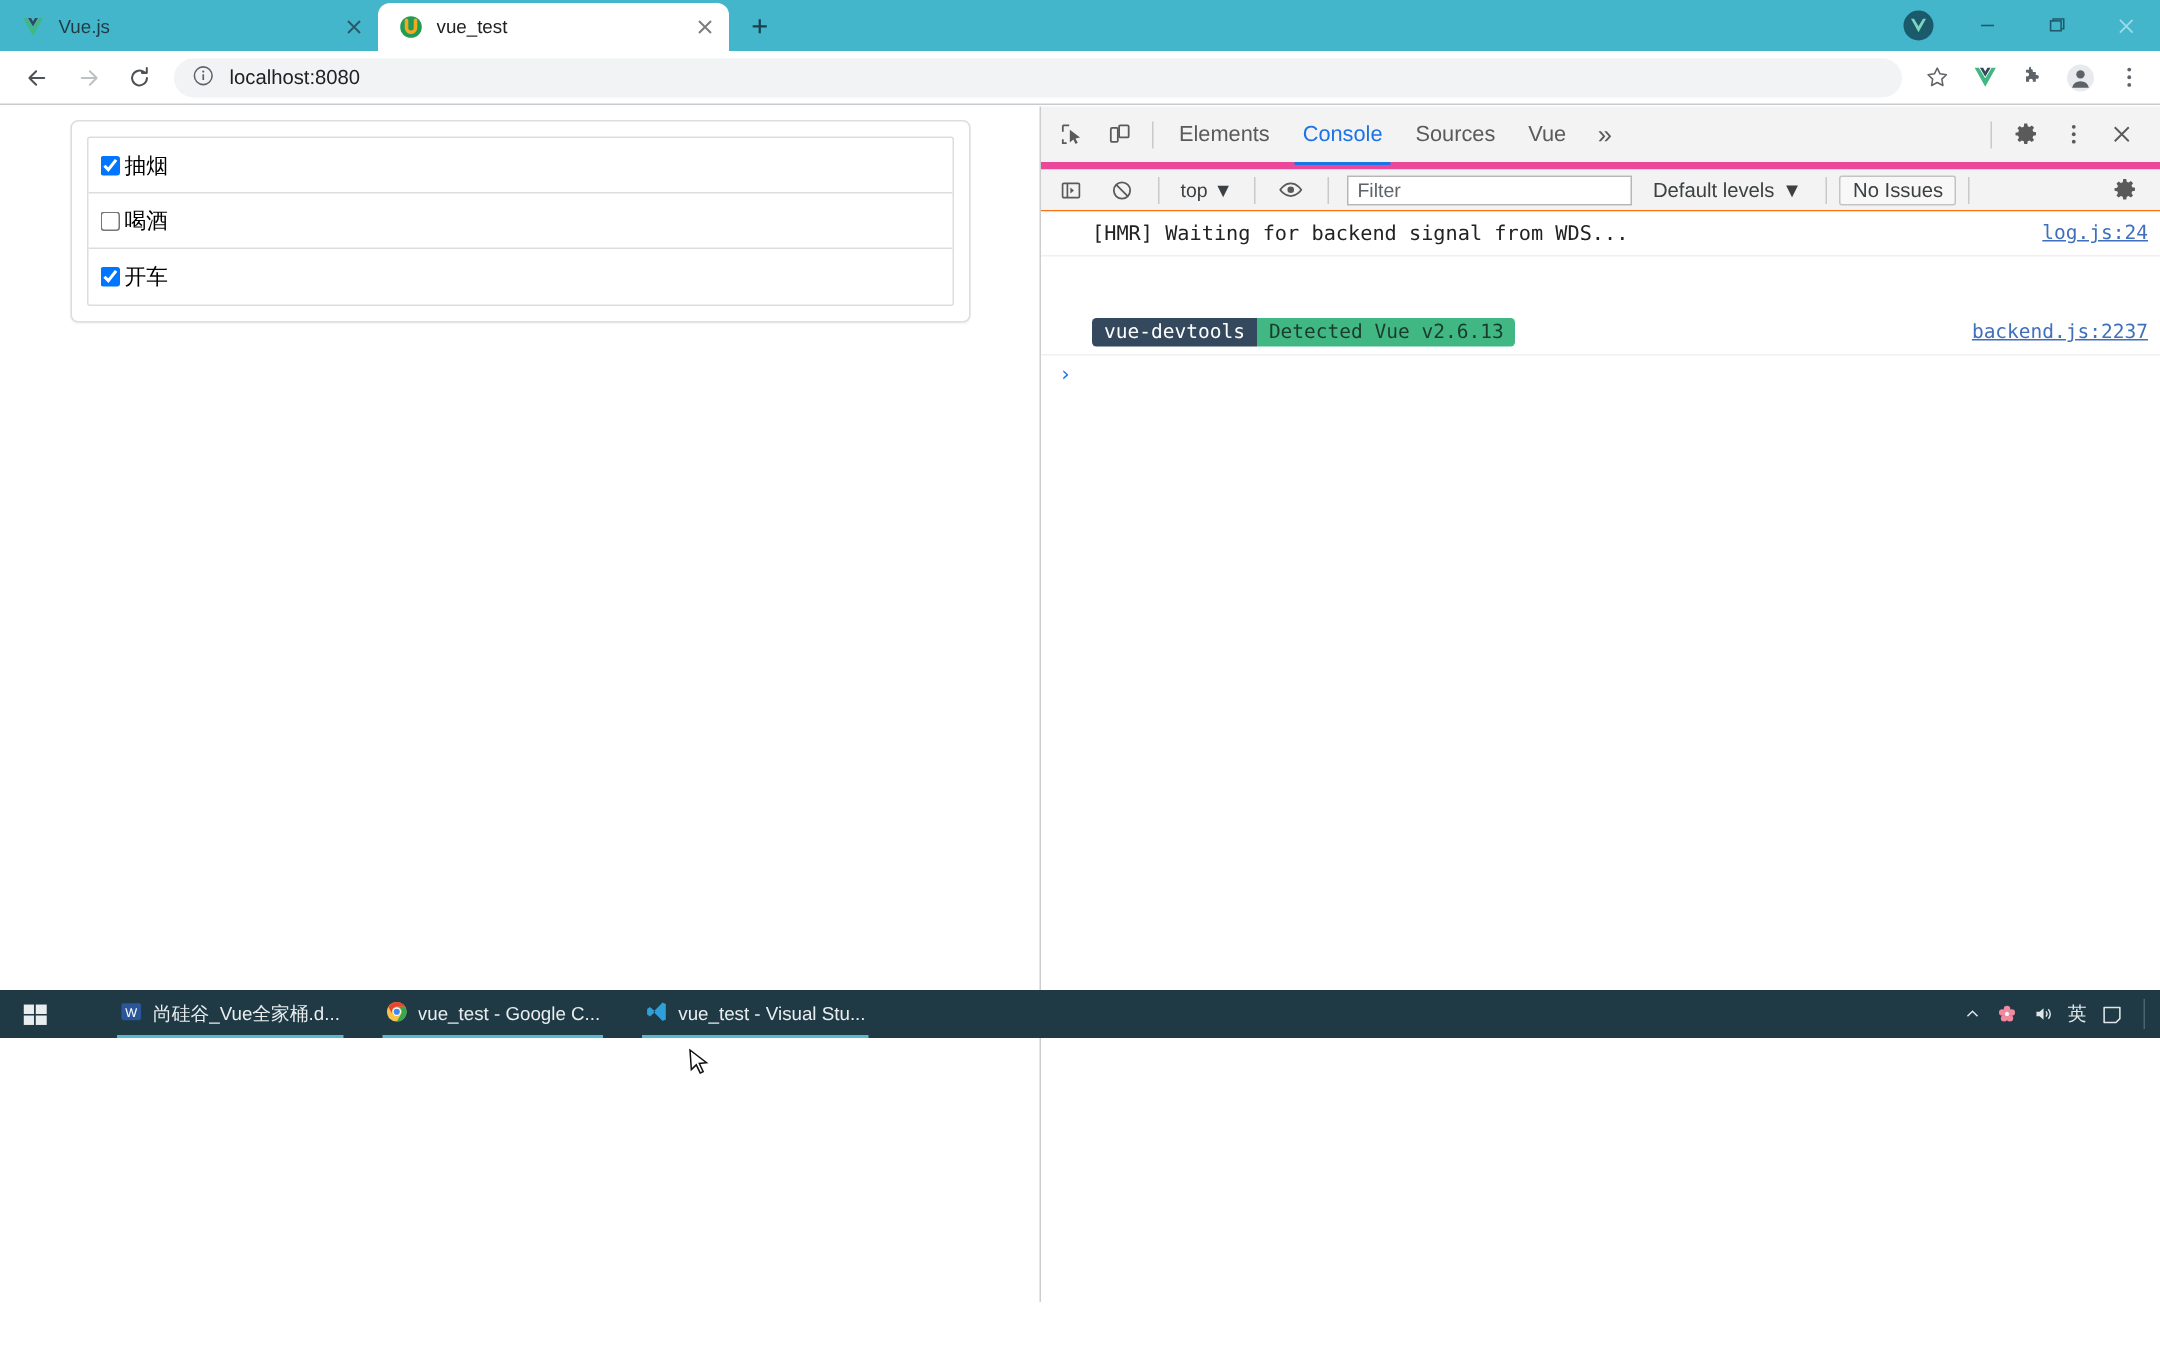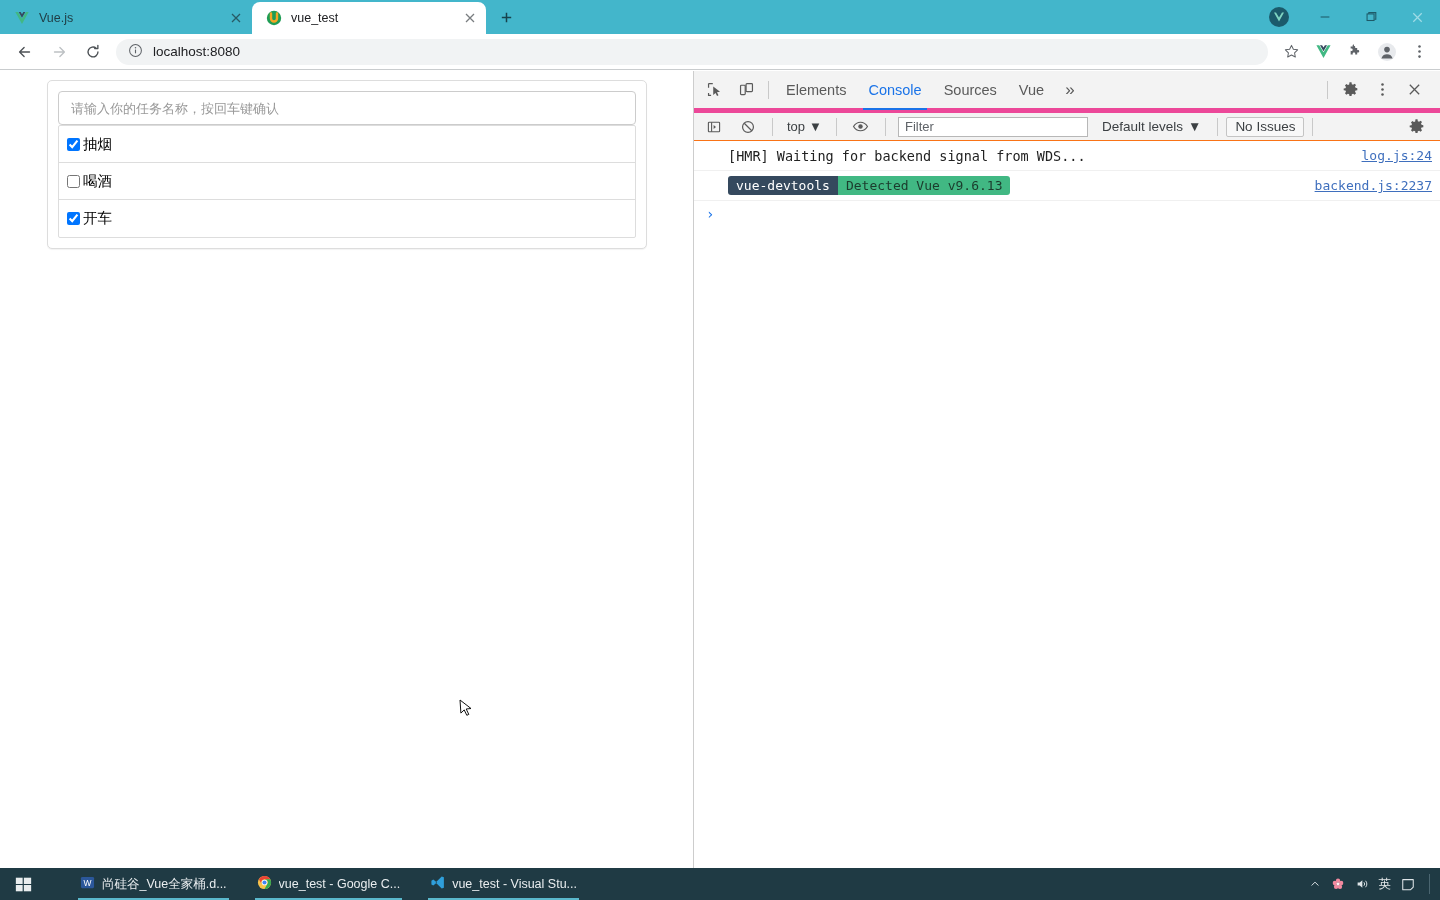--- a/index.html
+++ b/index.html
@@ -2,21 +2,21 @@
 <html><head>
 <meta charset="utf-8">
 <style>
   * { box-sizing: border-box; margin: 0; padding: 0; }
   html, body {
     width: 1440px; height: 900px;
     font-family: "Liberation Sans", sans-serif;
     overflow: hidden;
     background: #ffffff;
   }
-  .screen { position: relative; width: 1440px; height: 900px; }
+  .screen { position: relative; width: 1440px; height: 692px; }
 
   
   .tabstrip {
     position: absolute; left: 0; top: 0; width: 1440px; height: 34px;
     background: #43b6cb;
     display: flex; align-items: flex-end;
   }
   .tab {
     position: relative; height: 32px; display: flex; align-items: center;
     padding: 0 8px 0 14px; font-size: 12.5px; color: #30343a;
@@ -141,21 +141,21 @@
   .dt-console {
     flex: 1 1 auto; background: #fff; font-family: "DejaVu Sans Mono", monospace;
     font-size: 13.5px; overflow: hidden;
   }
   .log-row {
     display: flex; align-items: center; min-height: 30px; padding: 0 8px 0 34px;
     border-bottom: 1px solid #f0f0f0; position: relative;
   }
   .log-text { color: #222; white-space: nowrap; }
   .log-src { margin-left: auto; color: #3f6fbd; text-decoration: underline; font-size: 13px; }
-  .badge-row { padding-left: 34px; }
+  .badge-row { padding-left: 34px; margin-top: 36px; }
   .badge-dark {
     background: #35495e; color: #fff; padding: 2px 8px; font-size: 13px; border-radius: 3px 0 0 3px;
   }
   .badge-green {
     background: #41b883; color: #1b3b2c; padding: 2px 8px; font-size: 13px; border-radius: 0 3px 3px 0;
   }
   .prompt-row { display: flex; align-items: center; height: 26px; padding-left: 12px; color: #1a73e8; font-size: 14px; }
 
   
   .taskbar {
@@ -302,21 +302,20 @@
           <circle cx="10" cy="4" r="1.5" fill="#5f6368"></circle>
           <circle cx="10" cy="10" r="1.5" fill="#5f6368"></circle>
           <circle cx="10" cy="16" r="1.5" fill="#5f6368"></circle>
         </svg>
     </div>
   </div>
 
   <div class="viewport">
     <div class="todo-container">
 
-      <input class="todo-input" type="text" placeholder="请输入你的任务名称，按回车键确认" style="">
 
       <div class="todo-list">
         <div class="todo-item">
           <input type="checkbox" checked="" style="">
           <span>抽烟</span>
         </div>
         <div class="todo-item">
           <input type="checkbox" style="">
           <span>喝酒</span>
         </div>
@@ -478,21 +477,21 @@
       </div>
     </div>
 
     <div class="dt-console">
       <div class="log-row">
         <span class="log-text">[HMR] Waiting for backend signal from WDS...</span>
         <span class="log-src">log.js:24</span>
       </div>
       <div class="log-row badge-row">
         <span class="badge-dark">vue-devtools</span>
-        <span class="badge-green">Detected Vue v9.6.13</span>
+        <span class="badge-green">Detected Vue v2.6.13</span>
         <span class="log-src">backend.js:2237</span>
       </div>
       <div class="prompt-row">
         <span>›</span>
       </div>
     </div>
   </div>
 
   <div class="taskbar">
     <div class="start-btn">

